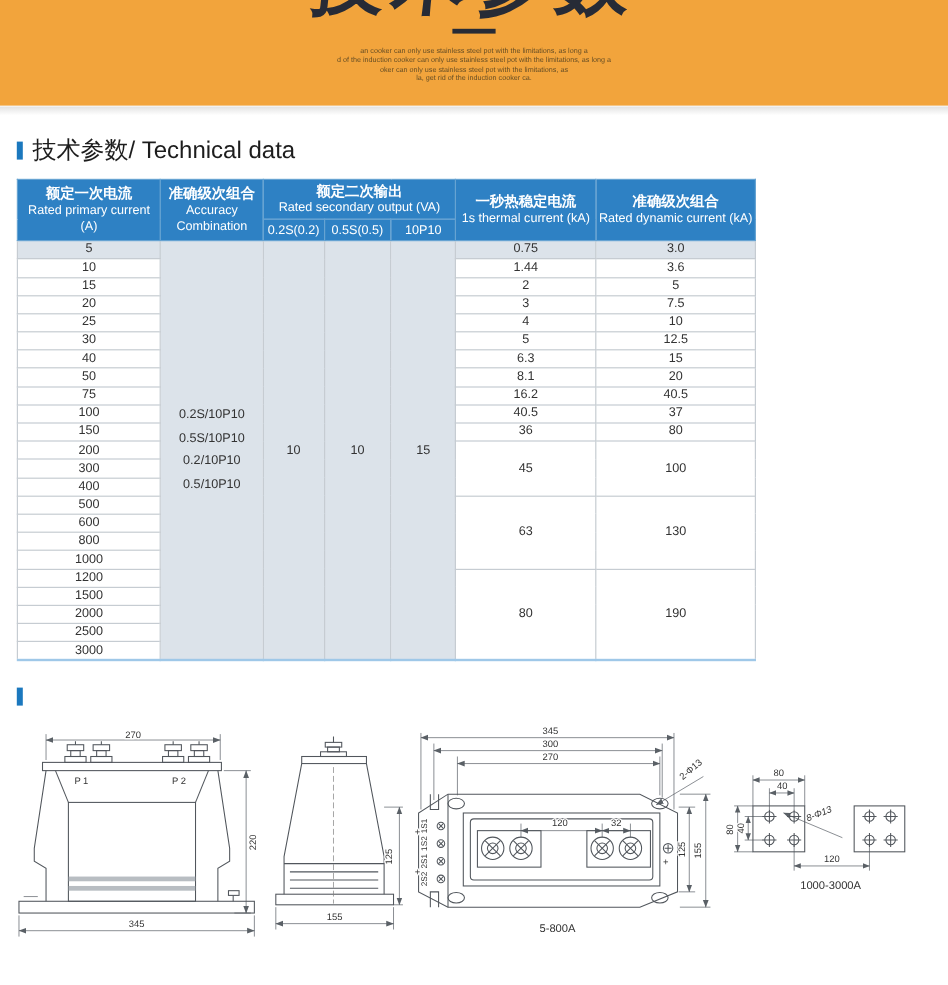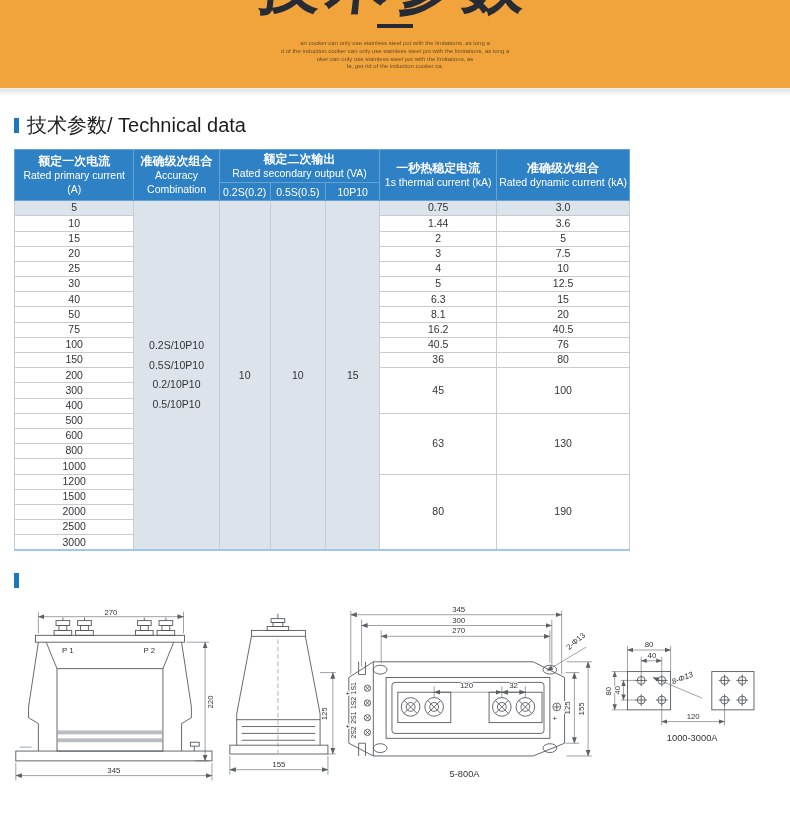--- a/index.html
+++ b/index.html
@@ -156,21 +156,21 @@
         <td rowspan="1">20</td>
       </tr>
       <tr>
         <td>75</td>
         <td rowspan="1">16.2</td>
         <td rowspan="1">40.5</td>
       </tr>
       <tr>
         <td>100</td>
         <td rowspan="1">40.5</td>
-        <td rowspan="1">76</td>
+        <td rowspan="1">37</td>
       </tr>
       <tr>
         <td>150</td>
         <td rowspan="1">36</td>
         <td rowspan="1">80</td>
       </tr>
       <tr>
         <td>200</td>
         <td rowspan="3">45</td>
         <td rowspan="3">100</td>

